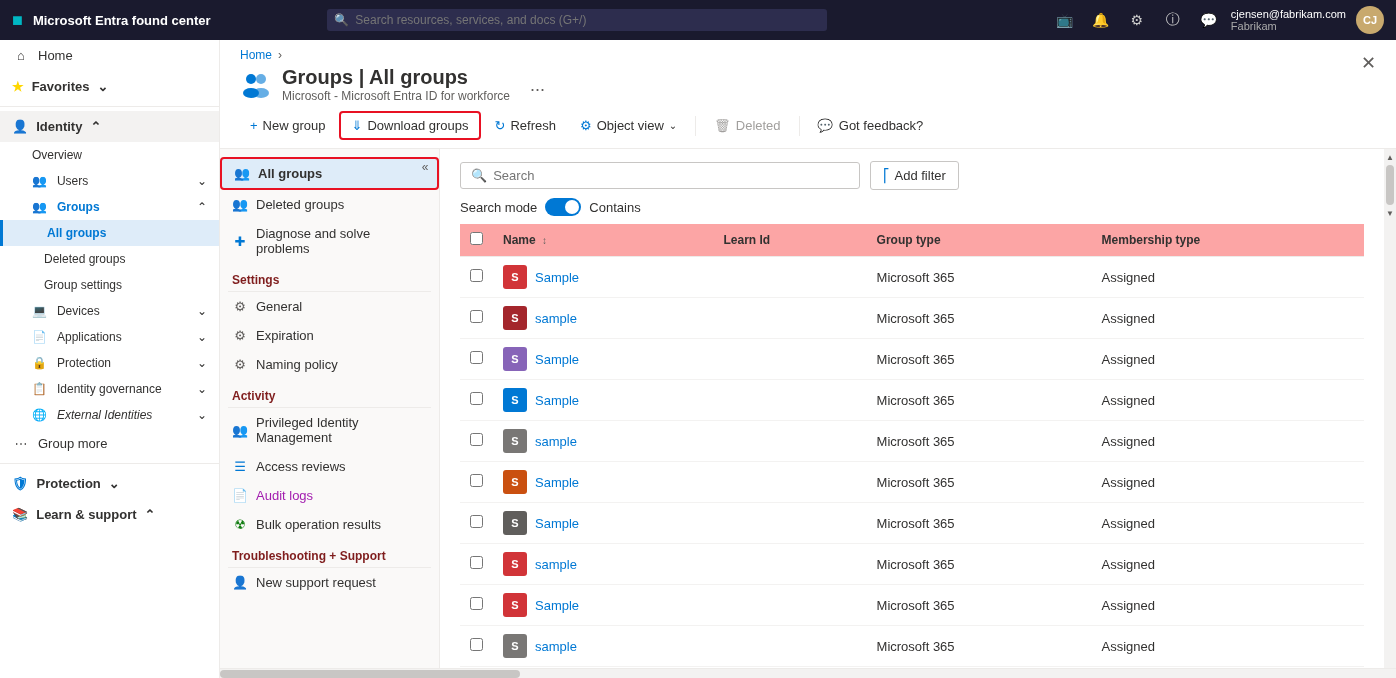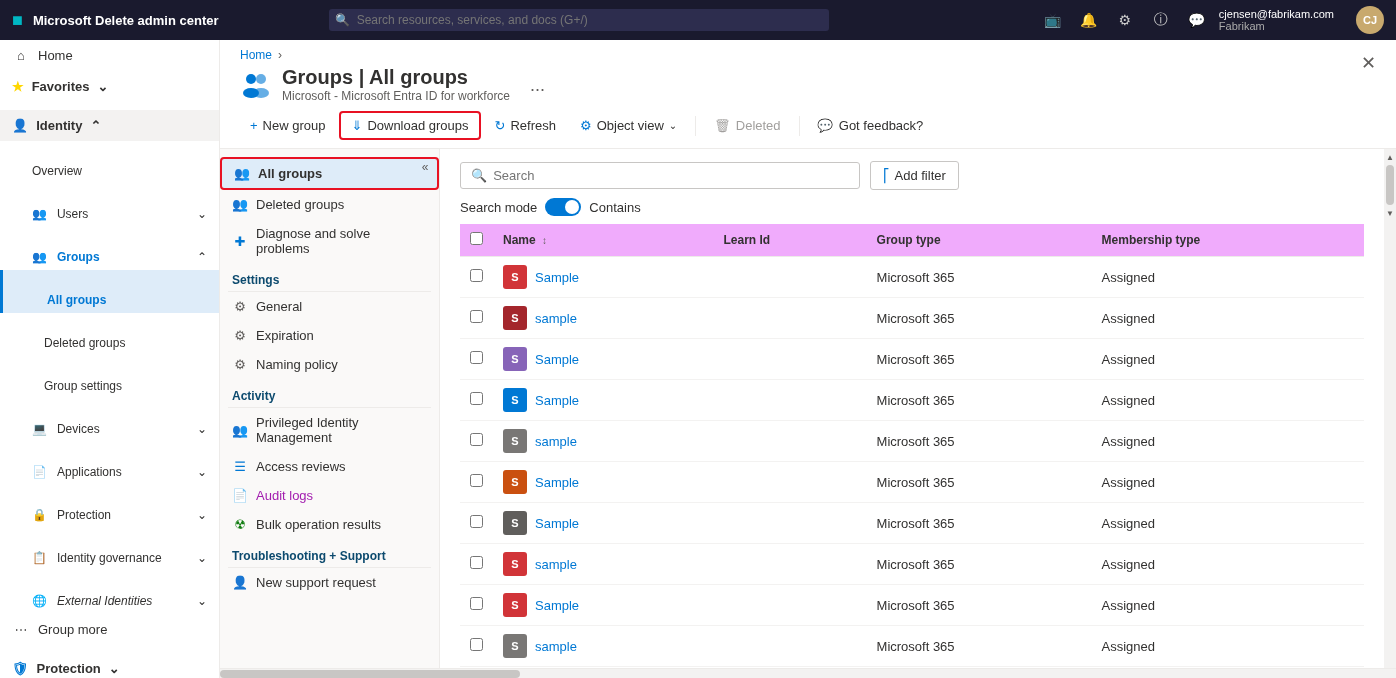--- a/index.html
+++ b/index.html
@@ -5,45 +5,45 @@
     * { box-sizing: border-box; margin: 0; padding: 0; }
     body { font-family: 'Segoe UI', sans-serif; font-size: 13px; color: #323130; background: #fff; display: flex; flex-direction: column; height: 678px; overflow: hidden; }
 
     
     .topbar { background: #1a1a2e; display: flex; align-items: center; height: 40px; padding: 0 12px; gap: 10px; flex-shrink: 0; }
     .topbar-search { flex: 1; max-width: 500px; margin: 0 auto; position: relative; }
     .topbar-search input { width: 100%; background: #2d2d4e; border: none; border-radius: 3px; color: #ccc; padding: 4px 10px 4px 28px; font-size: 12px; outline: none; }
     .topbar-search-icon { position: absolute; left: 7px; top: 50%; transform: translateY(-50%); color: #aaa; font-size: 12px; }
     .topbar-icons { display: flex; align-items: center; gap: 8px; color: #fff; margin-left: auto; }
     .topbar-icon { width: 28px; height: 28px; display: flex; align-items: center; justify-content: center; cursor: pointer; color: #ccc; font-size: 14px; border-radius: 3px; }
-    .topbar-user { display: flex; align-items: center; gap: 22px; cursor: pointer; }
+    .topbar-user { display: flex; align-items: center; gap: 10px; cursor: pointer; }
     .topbar-avatar { width: 28px; height: 28px; border-radius: 50%; background: #c8a96e; display: flex; align-items: center; justify-content: center; color: #fff; font-size: 11px; font-weight: 600; }
 
     
     .main-layout { display: flex; flex: 1; overflow: hidden; }
 
     
     .sidebar { width: 220px; background: #fff; border-right: 1px solid #edebe9; display: flex; flex-direction: column; overflow-y: auto; flex-shrink: 0; }
     .sidebar-nav-item { display: flex; align-items: center; padding: 8px 12px; cursor: pointer; color: #323130; gap: 8px; font-size: 13px; }
     .sidebar-nav-item .nav-icon { width: 18px; text-align: center; flex-shrink: 0; }
     .sidebar-nav-item .nav-label { flex: 1; }
     .sidebar-section-header { display: flex; align-items: center; padding: 8px 12px; cursor: pointer; font-size: 13px; font-weight: 600; color: #323130; gap: 8px; }
-    .sidebar-sub-item { display: flex; align-items: center; padding: 23px 12px 6px 32px; cursor: pointer; color: #323130; font-size: 12px; gap: 6px; }
+    .sidebar-sub-item { display: flex; align-items: center; padding: 6px 12px 6px 32px; cursor: pointer; color: #323130; font-size: 12px; gap: 6px; }
     .sidebar-sub-item.active-sub { background: #deecf9; color: #0078d4; font-weight: 600; border-left: 3px solid #0078d4; }
     .sidebar-divider { height: 1px; background: #edebe9; margin: 4px 0; }
 
     
     .content-area { flex: 1; display: flex; flex-direction: column; overflow: hidden; }
 
     
     .panel-nav { width: 220px; background: #faf9f8; border-right: 1px solid #edebe9; flex-shrink: 0; display: flex; flex-direction: column; overflow-y: auto; padding: 8px 0; position: relative; }
     .panel-collapse-btn { position: absolute; top: 8px; right: 4px; width: 20px; height: 20px; display: flex; align-items: center; justify-content: center; cursor: pointer; color: #605e5c; font-size: 12px; }
     .panel-nav-item { display: flex; align-items: center; padding: 7px 12px; cursor: pointer; font-size: 13px; color: #323130; gap: 8px; }
     .panel-nav-item.panel-active { background: #deecf9; font-weight: 600; border-left: 3px solid #0078d4; }
-    .panel-section-title { font-size: 12px; font-weight: 600; color: #0c4a6e; padding: 10px 12px 4px; }
+    .panel-section-title { font-size: 12px; font-weight: 600; color: #7f1d1d; padding: 10px 12px 4px; }
     .panel-nav-icon { width: 16px; text-align: center; flex-shrink: 0; }
     .breadcrumb { display: flex; align-items: center; gap: 6px; font-size: 12px; color: #0078d4; margin-bottom: 4px; }
     .breadcrumb-sep { color: #605e5c; }
     .page-title-row { display: flex; align-items: center; gap: 10px; }
     .page-icon { width: 32px; height: 32px; display: flex; align-items: center; justify-content: center; }
 
     
     .toolbar { display: flex; align-items: center; gap: 4px; padding: 8px 20px; border-bottom: 1px solid #edebe9; }
     .toolbar-btn { display: flex; align-items: center; gap: 5px; padding: 5px 10px; border: none; background: transparent; cursor: pointer; color: #323130; font-size: 13px; border-radius: 3px; }
     .toolbar-btn.highlighted { border: 2px solid #e81123; border-radius: 4px; }
@@ -62,21 +62,21 @@
     .add-filter-btn { display: flex; align-items: center; gap: 5px; padding: 6px 12px; border: 1px solid #c8c6c4; background: #fff; border-radius: 3px; cursor: pointer; font-size: 13px; color: #323130; }
 
     
     .search-mode-row { display: flex; align-items: center; gap: 8px; font-size: 13px; color: #323130; }
     .toggle { width: 36px; height: 18px; background: #0078d4; border-radius: 9px; position: relative; cursor: pointer; display: inline-block; }
     .toggle::after { content: ''; position: absolute; width: 14px; height: 14px; background: #fff; border-radius: 50%; top: 2px; right: 2px; }
     .result-count { font-size: 13px; color: #323130; }
 
     
     .data-table { width: 100%; border-collapse: collapse; }
-    .data-table th { text-align: left; padding: 8px 10px; font-size: 12px; font-weight: 600; color: #323130; border-bottom: 1px solid #edebe9; background: #f0abfc; white-space: nowrap; }
+    .data-table th { text-align: left; padding: 8px 10px; font-size: 12px; font-weight: 600; color: #323130; border-bottom: 1px solid #edebe9; background: #fca5a5; white-space: nowrap; }
     .data-table td { padding: 8px 10px; font-size: 13px; color: #323130; border-bottom: 1px solid #f3f2f1; vertical-align: middle; }
     .sort-icon { display: inline-block; margin-left: 3px; font-size: 10px; color: #605e5c; }
     .group-avatar { width: 24px; height: 24px; border-radius: 3px; display: flex; align-items: center; justify-content: center; color: #fff; font-size: 11px; font-weight: 700; flex-shrink: 0; }
     .name-cell { display: flex; align-items: center; gap: 8px; }
     .name-link { color: #0078d4; cursor: pointer; text-decoration: none; }
     .checkbox-cell { width: 32px; }
     .checkbox-col { width: 32px; }
     input[type="checkbox"] { cursor: pointer; }
 
     
@@ -100,21 +100,21 @@
     
     .v-scroll-track { width: 12px; background: #f3f2f1; display: flex; flex-direction: column; align-items: center; padding: 2px; flex-shrink: 0; }
     .v-scroll-up, .v-scroll-down { width: 10px; height: 12px; display: flex; align-items: center; justify-content: center; cursor: pointer; color: #605e5c; font-size: 8px; }
     .v-scroll-thumb { width: 8px; flex: 0 0 40px; background: #c8c6c4; border-radius: 4px; margin: 2px 0; }
   </style>
 </head>
 <body>
 
 <div class="topbar">
   <span style="color:#00b7c3;font-size:18px;">■</span>
-  <span style="color:#fff;font-size:13px;font-weight:600;">Microsoft Delete admin center</span>
+  <span style="color:#fff;font-size:13px;font-weight:600;">Microsoft Entra found center</span>
   <div class="topbar-search">
     <span class="topbar-search-icon">🔍</span>
     <input type="text" style="width: 100%; background: rgb(45, 45, 78); border: none; border-radius: 3px; color: rgb(204, 204, 204); padding: 4px 10px 4px 28px; font-size: 12px; outline: none;" placeholder="Search resources, services, and docs (G+/)">
   </div>
   <div class="topbar-icons">
     <div class="topbar-icon">📺</div>
     <div class="topbar-icon">🔔</div>
     <div class="topbar-icon">⚙</div>
     <div class="topbar-icon">ⓘ</div>
     <div class="topbar-icon">💬</div>

